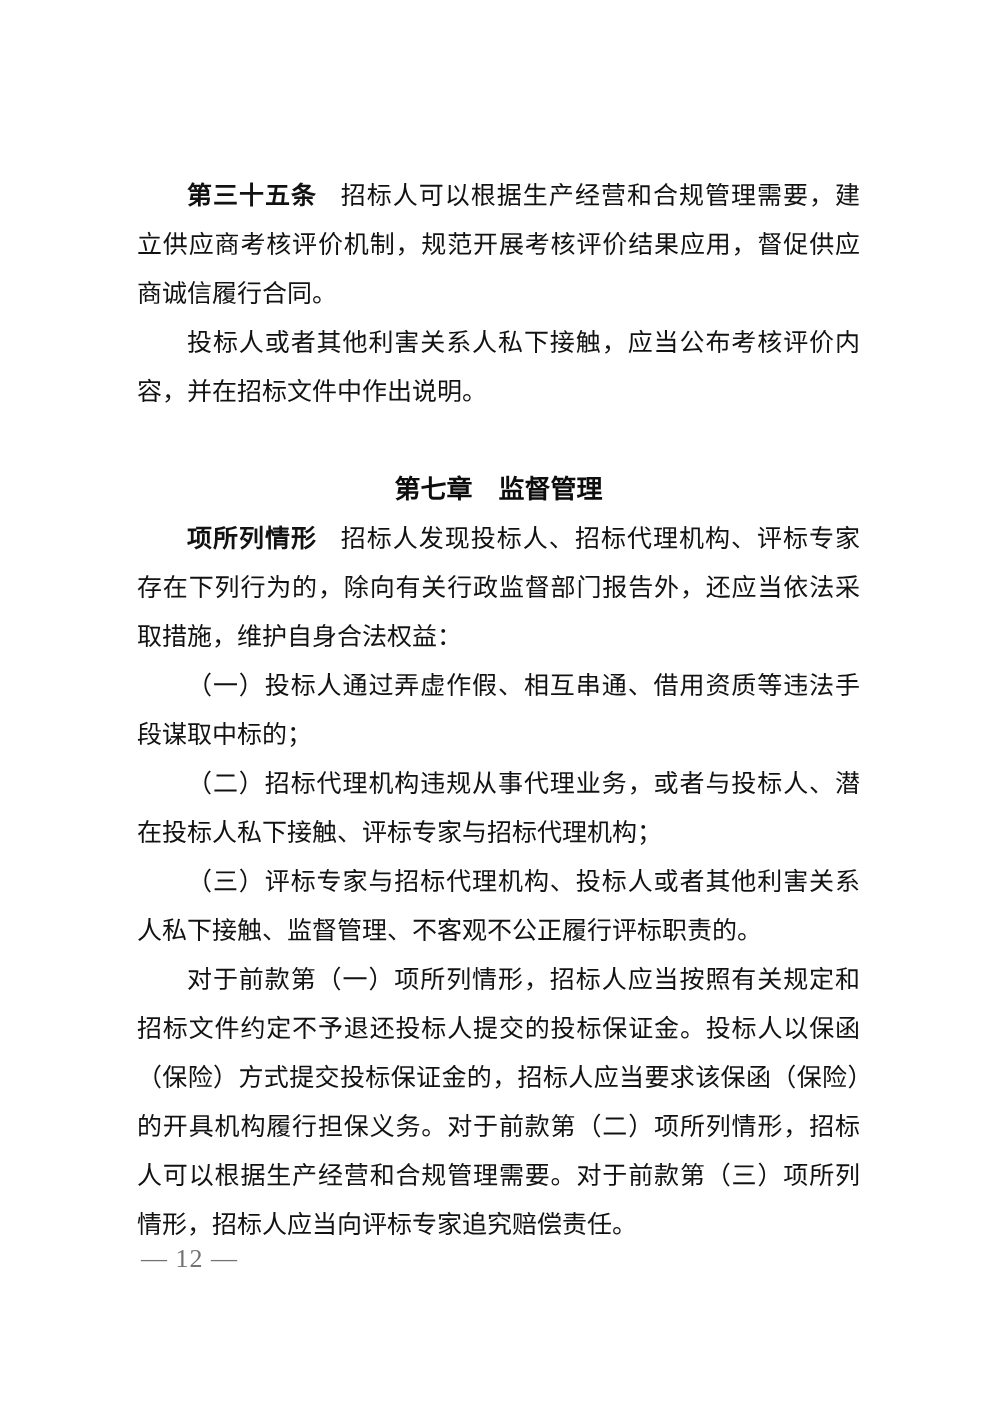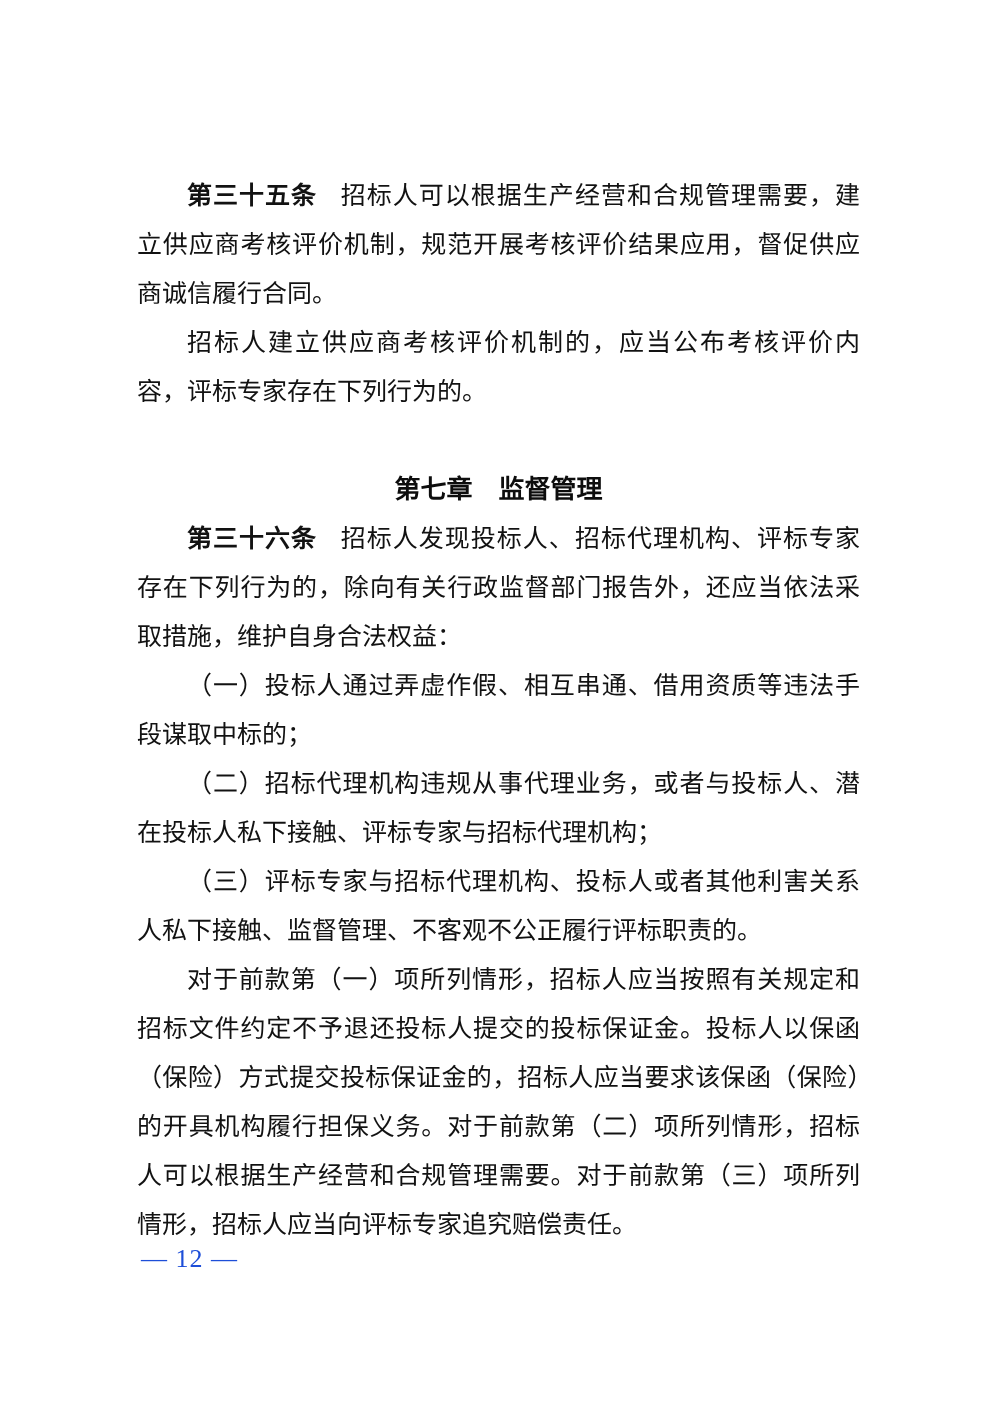--- a/index.html
+++ b/index.html
@@ -46,38 +46,38 @@
     font-family: Liberation Serif, serif;
     color: #0d0d0d;
   }
   .page-number {
     position: absolute;
     left: 141px;
     top: 1241px;
     font-size: 26px;
     line-height: 36px;
     letter-spacing: 1px;
-    color: #1d4ed8;
+    color: #737373;
     font-family: "Liberation Serif", "DejaVu Serif", serif;
   }
 </style>
 </head>
 <body>
 
 <div class="page">
 
   <main class="content">
 
     <p class="body-para"><span class="article-term">第三十五条</span><span>招标人可以根据生产经营和合规管理需要，建立供应商考核评价机制，规范开展考核评价结果应用，督促供应商诚信履行合同。</span></p>
 
-    <p class="body-para">招标人建立供应商考核评价机制的，应当公布考核评价内容，评标专家存在下列行为的。</p>
+    <p class="body-para">投标人或者其他利害关系人私下接触，应当公布考核评价内容，并在招标文件中作出说明。</p>
 
     <h2 class="chapter-heading">第七章　监督管理</h2>
 
-    <p class="body-para"><span class="article-term">第三十六条</span><span>招标人发现投标人、招标代理机构、评标专家存在下列行为的，除向有关行政监督部门报告外，还应当依法采取措施，维护自身合法权益：</span></p>
+    <p class="body-para"><span class="article-term">项所列情形</span><span>招标人发现投标人、招标代理机构、评标专家存在下列行为的，除向有关行政监督部门报告外，还应当依法采取措施，维护自身合法权益：</span></p>
 
     <p class="body-para">（一）投标人通过弄虚作假、相互串通、借用资质等违法手段谋取中标的；</p>
 
     <p class="body-para">（二）招标代理机构违规从事代理业务，或者与投标人、潜在投标人私下接触、评标专家与招标代理机构；</p>
 
     <p class="body-para">（三）评标专家与招标代理机构、投标人或者其他利害关系人私下接触、监督管理、不客观不公正履行评标职责的。</p>
 
     <p class="body-para">对于前款第（一）项所列情形，招标人应当按照有关规定和招标文件约定不予退还投标人提交的投标保证金。投标人以保函（保险）方式提交投标保证金的，招标人应当要求该保函（保险）的开具机构履行担保义务。对于前款第（二）项所列情形，招标人可以根据生产经营和合规管理需要。对于前款第（三）项所列情形，招标人应当向评标专家追究赔偿责任。</p>
 
   </main>

